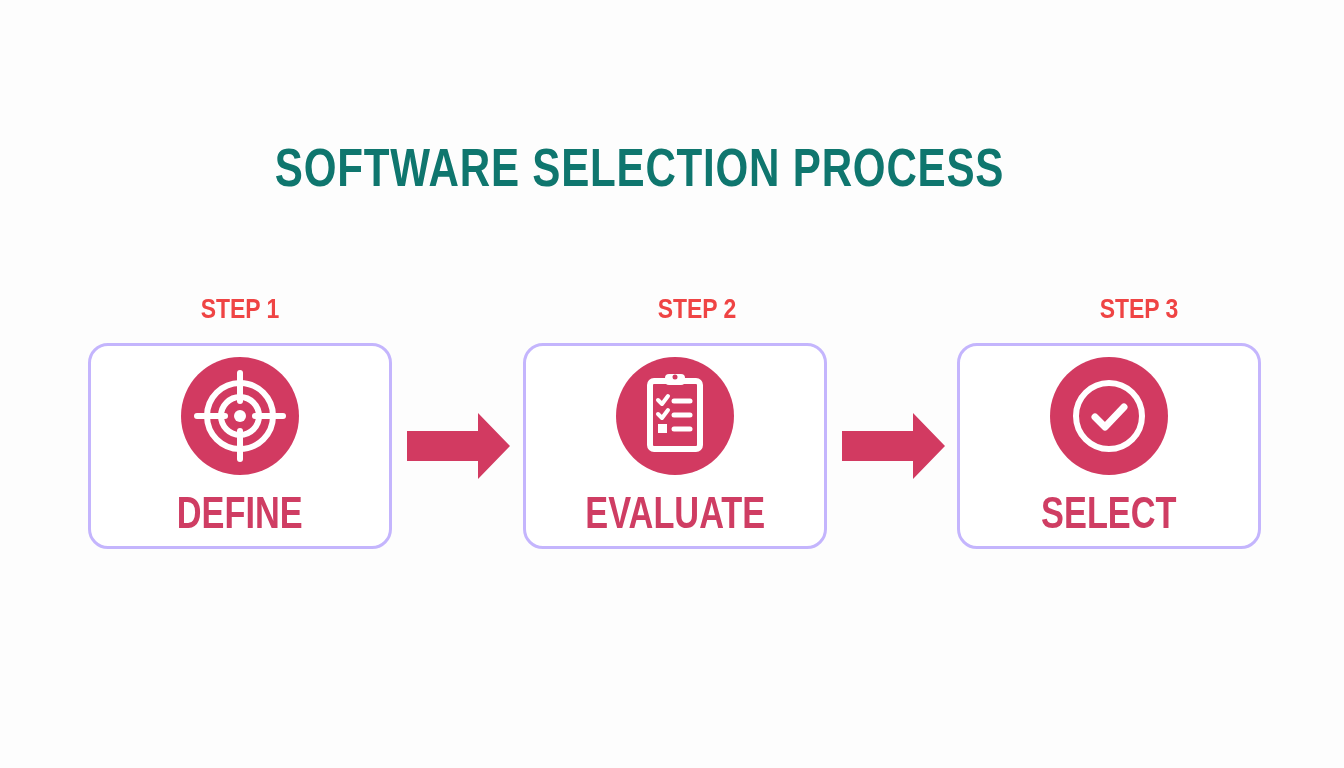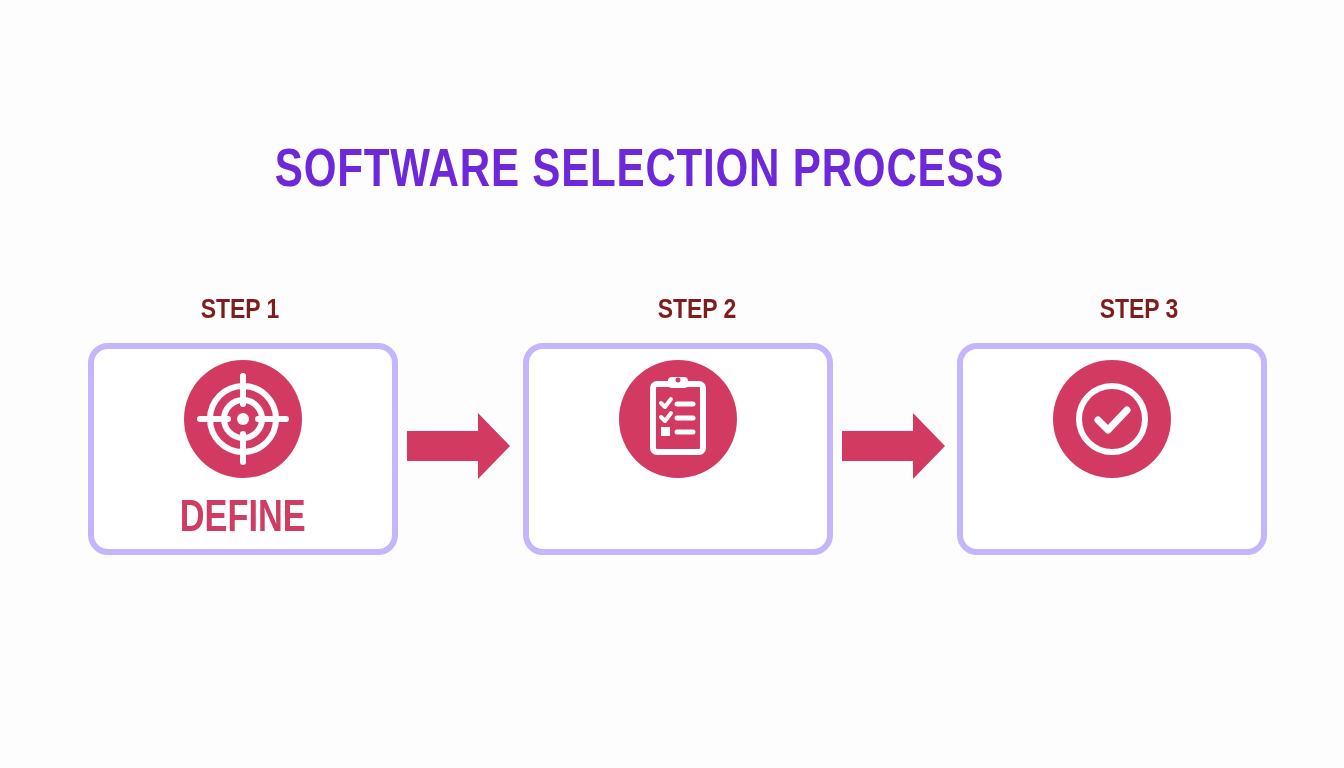--- a/index.html
+++ b/index.html
@@ -1,21 +1,21 @@
 <!DOCTYPE html>
 <html><head>
 <meta charset="utf-8">
 <style>
   html, body { margin:0; padding:0; }
   body { width:1344px; height:768px; background:#fdfdfd; position:relative; overflow:hidden; font-family:"Liberation Sans", sans-serif; }
-  .title { position:absolute; left:0; width:1279px; top:136px; text-align:center; font-weight:bold; font-size:54px; color:#6d28d9; letter-spacing:1px; }
+  .title { position:absolute; left:0; width:1279px; top:136px; text-align:center; font-weight:bold; font-size:54px; color:#0f766e; letter-spacing:1px; }
   .title span { display:inline-block; transform:scaleX(0.78); transform-origin:center; }
-  .step-label { position:absolute; width:304px; text-align:center; top:293px; font-weight:bold; font-size:28px; color:#7f1d1d; }
+  .step-label { position:absolute; width:304px; text-align:center; top:293px; font-weight:bold; font-size:28px; color:#ef4444; }
   .step-label span { display:inline-block; transform:scaleX(0.82); }
-  .box { position:absolute; top:343px; width:298px; height:200px; border:6px solid #c4b5fd; border-radius:20px; background:#fff; }
+  .box { position:absolute; top:343px; width:298px; height:200px; border:3px solid #c4b5fd; border-radius:20px; background:#fff; }
   .circle { position:absolute; left:50%; top:11px; width:118px; height:118px; margin-left:-59px; border-radius:50%; background:#d23a61; }
   .circle svg { position:absolute; left:0; top:0; }
   .box-label { position:absolute; left:0; right:0; top:142px; text-align:center; font-weight:bold; font-size:44px; color:#cf3d63; }
   .box-label span { display:inline-block; transform:scaleX(0.78); }
   .arrow { position:absolute; top:413px; }
 </style>
 </head>
 <body>
 
 <div class="title"><span>SOFTWARE SELECTION PROCESS</span></div>
@@ -56,26 +56,28 @@
         <polyline points="42,57 46,61 52,53"></polyline>
       </g>
       <rect x="42" y="67" width="9" height="9" fill="#fff"></rect>
       <g stroke="#fff" stroke-width="5" stroke-linecap="round">
         <line x1="58" y1="44" x2="74" y2="44"></line>
         <line x1="58" y1="58" x2="74" y2="58"></line>
         <line x1="58" y1="72" x2="74" y2="72"></line>
       </g>
     </svg>
   </div>
+  <div class="box-label"><span>EVALUATE</span></div>
 </div>
 
 <svg class="arrow" style="left:842px;" width="104" height="66" viewBox="0 0 104 66">
   <polygon points="0,18 71,18 71,0 103,33 71,66 71,48 0,48" fill="#d23a61"></polygon>
 </svg>
 
 <div class="box" style="left:957px;">
   <div class="circle">
     <svg width="118" height="118" viewBox="0 0 118 118">
       <circle cx="59" cy="59" r="33" fill="none" stroke="#fff" stroke-width="6"></circle>
       <polyline points="45,60 55,70 74,50" fill="none" stroke="#fff" stroke-width="7" stroke-linecap="round" stroke-linejoin="round"></polyline>
     </svg>
   </div>
+  <div class="box-label"><span>SELECT</span></div>
 </div>
 
 </body></html>

